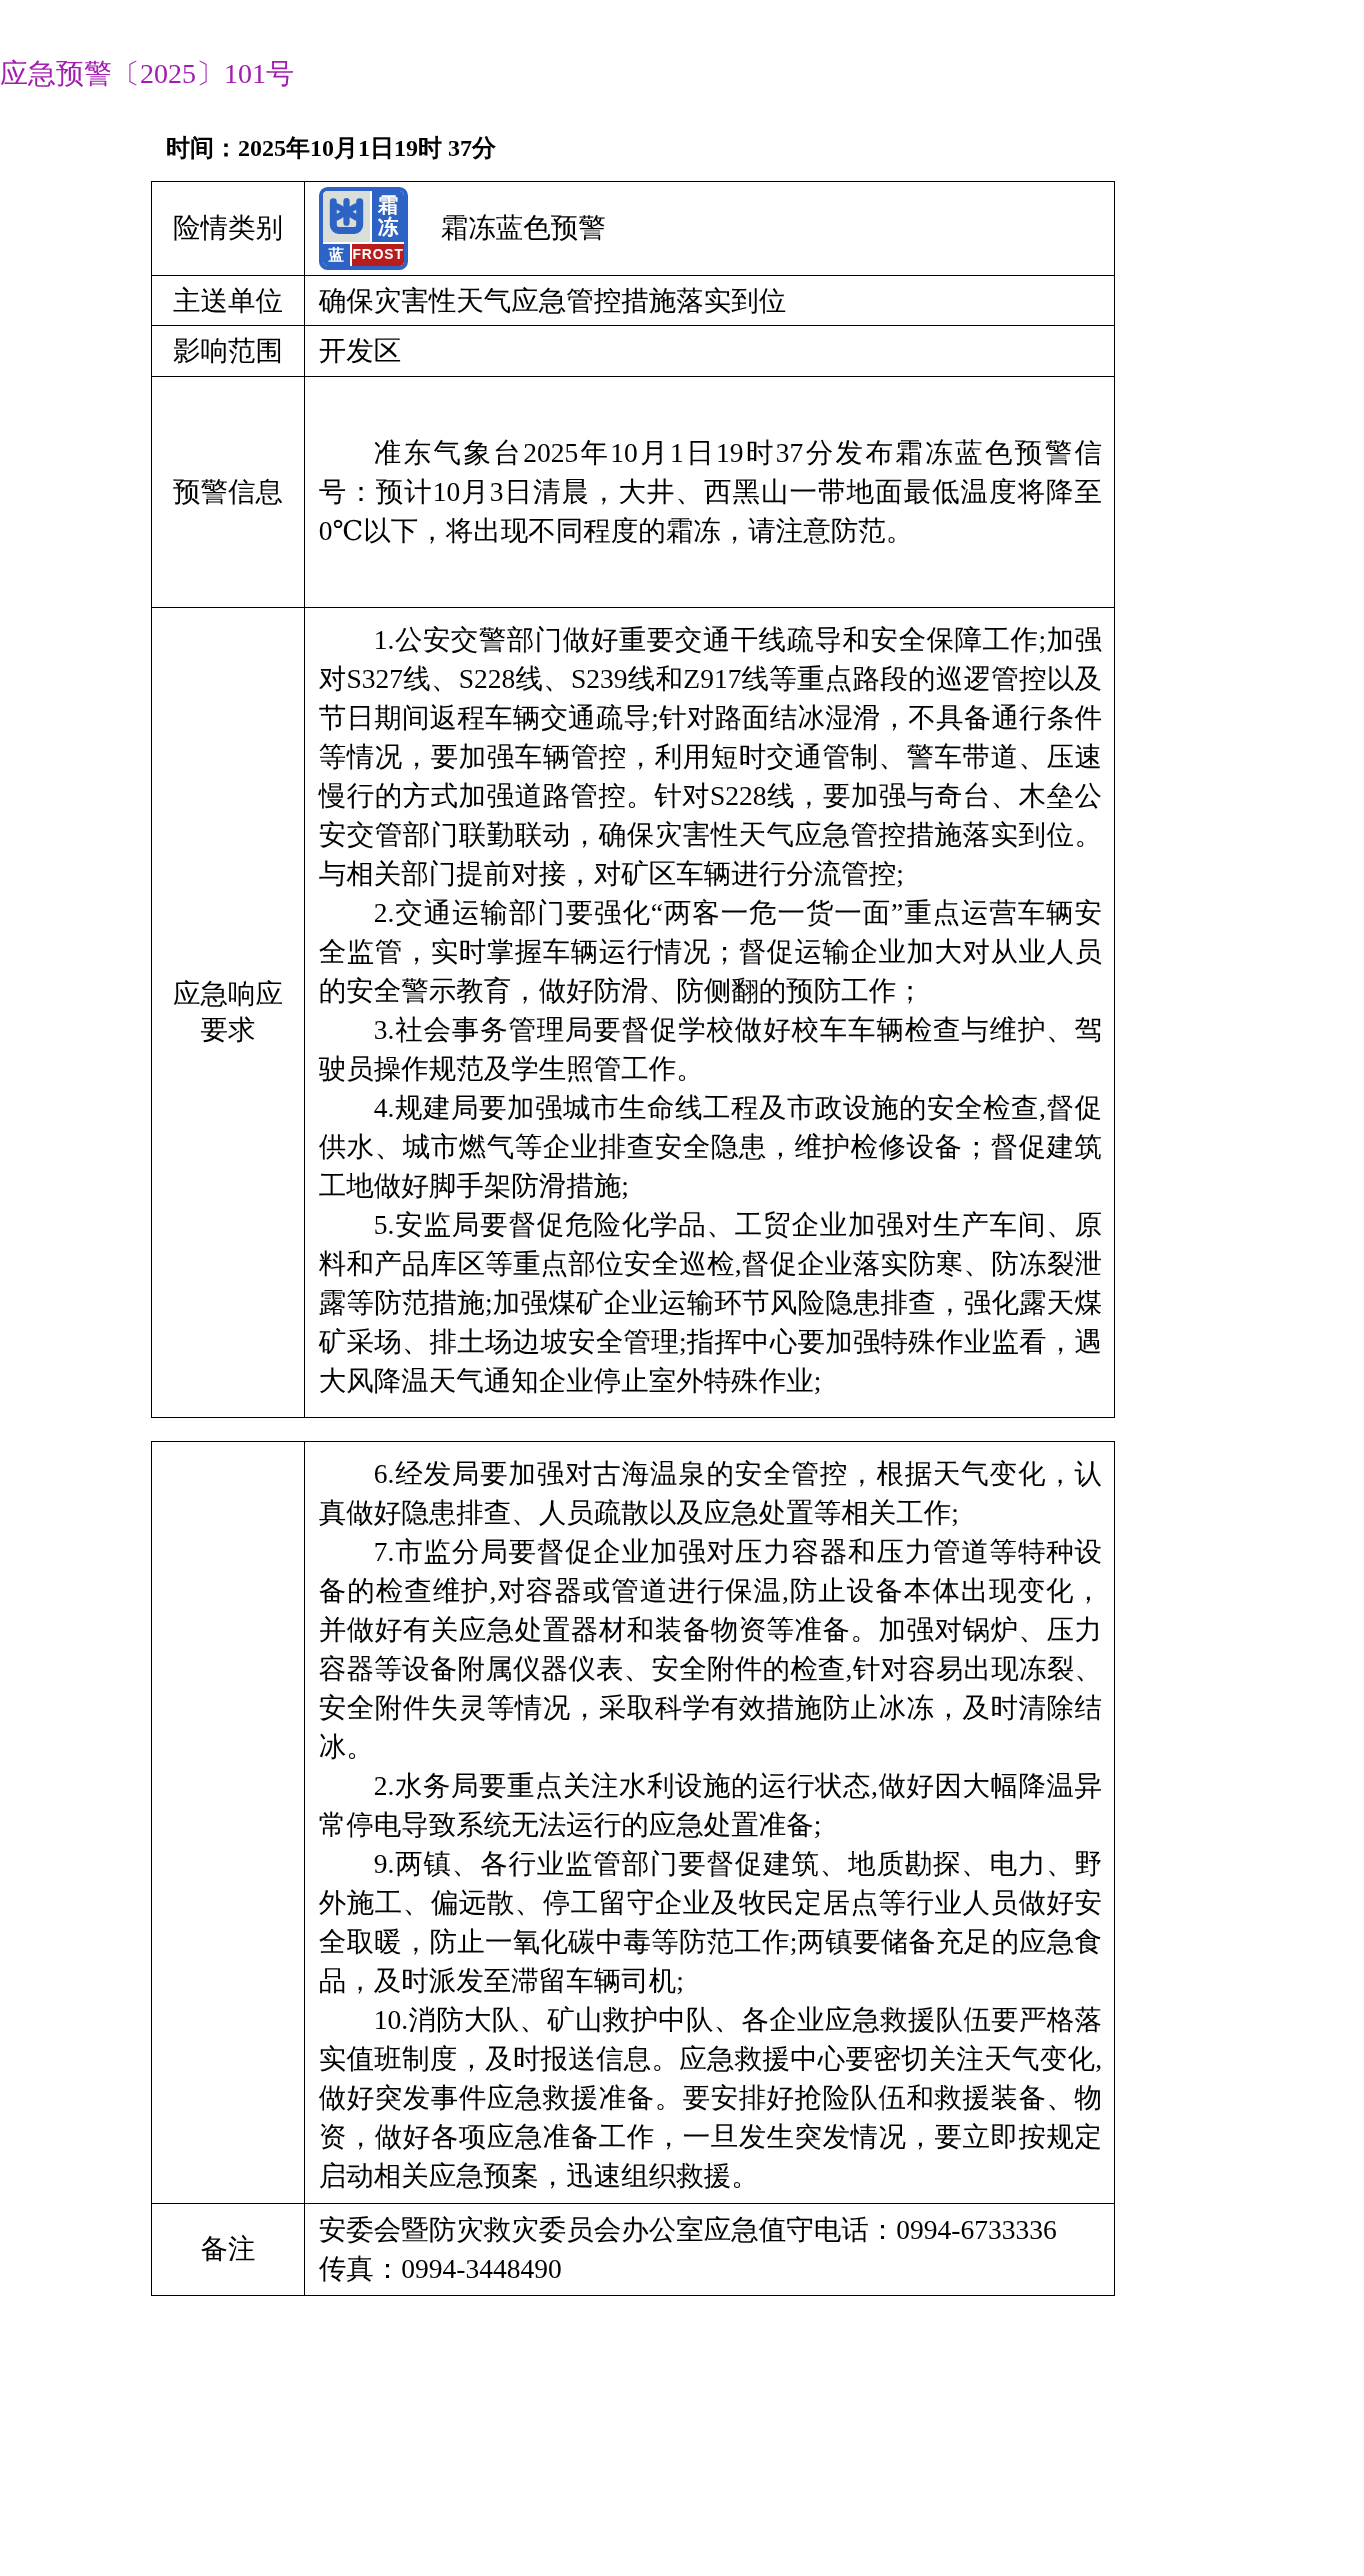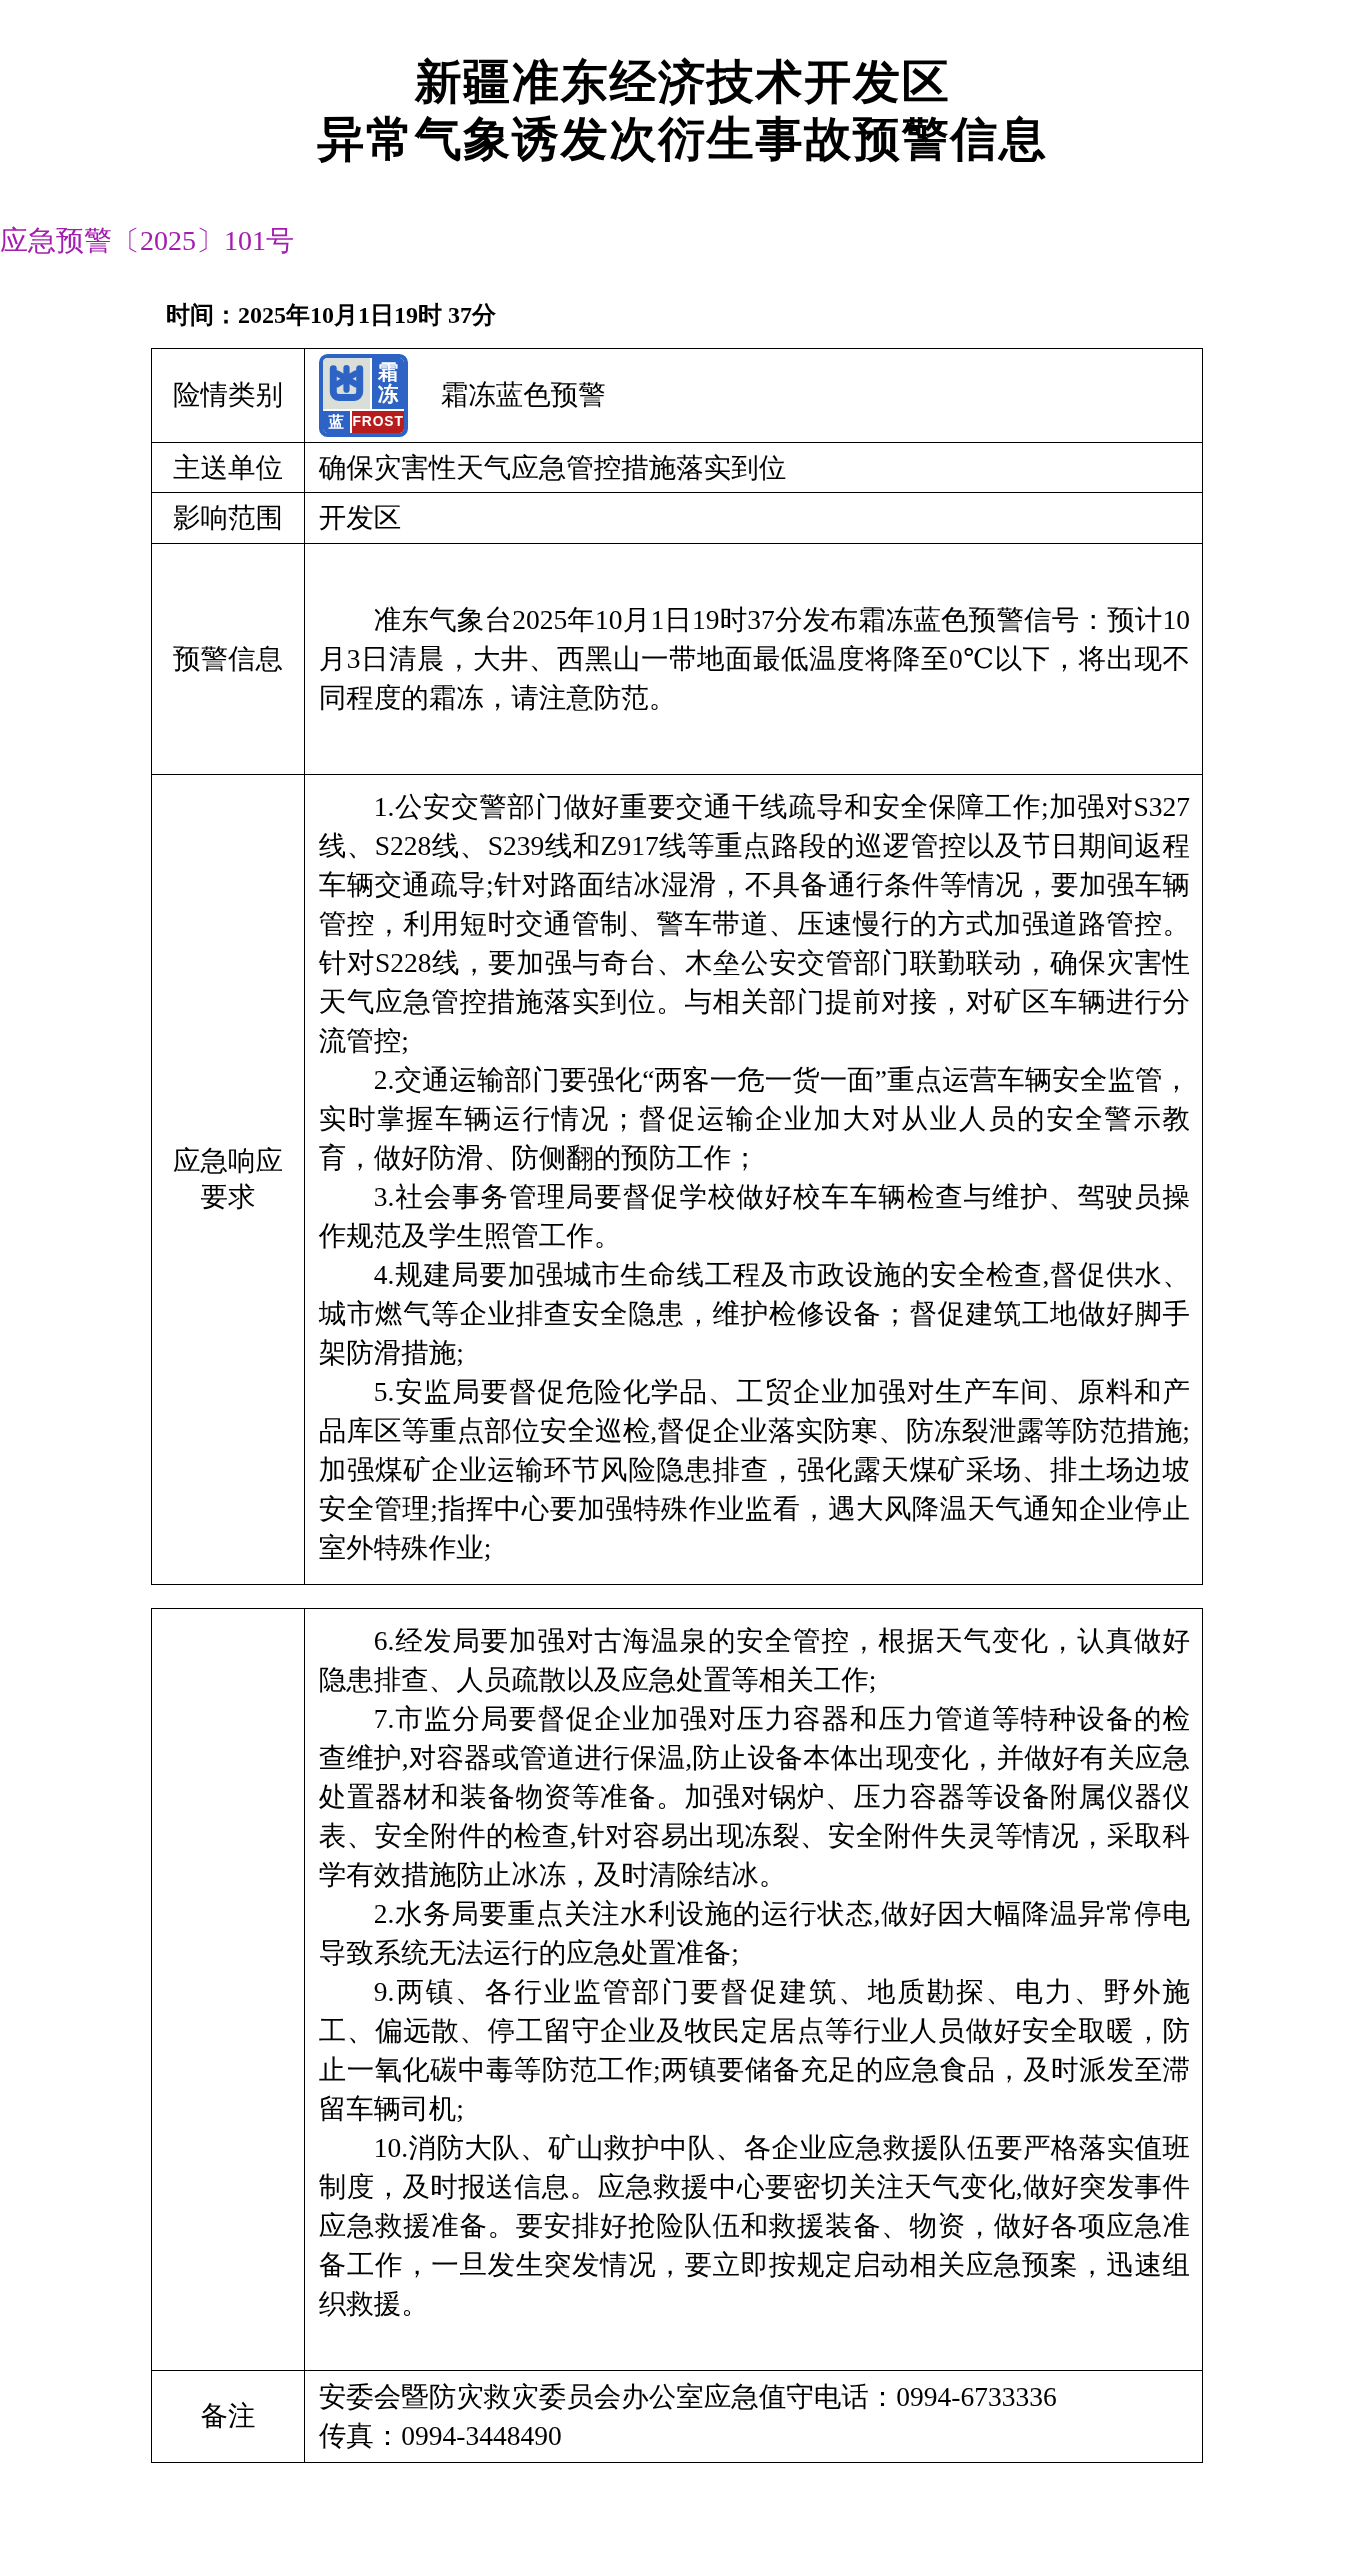--- a/index.html
+++ b/index.html
@@ -21,21 +21,21 @@
     font-size:28px;line-height:34px;color:#a21caf;
   }
   .timeline{
     margin:40px 0 0 166px;
     font-size:24px;line-height:34px;font-weight:bold;color:#000;
   }
 
   
   table.doc-table{
     border-collapse:collapse;table-layout:fixed;
-    margin:15.5px 0 0 151px;width:1052px;
+    margin:15.5px 0 0 151px;width:964px;
     font-size:27.5px;color:#000;
   }
   table.doc-table.second{margin-top:23px;}
   .doc-table td{border:1.7px solid #000;vertical-align:middle;}
   td.label-cell{
     width:152px;text-align:center;padding:0;
   }
   td.label-cell .lbl{display:inline-block;}
   td.label-cell .lbl.narrow{max-width:4.1em;text-align:center;}
   td.value-cell{
@@ -84,24 +84,20 @@
     display:flex;align-items:center;justify-content:center;
     font-family:"Liberation Sans","DejaVu Sans",sans-serif;
     font-weight:bold;font-size:13.8px;letter-spacing:0.9px;
   }
 </style>
 </head>
 <body>
 
 <div class="page">
 
-  <div class="title">
-    <div>新疆准东经济技术开发区</div>
-    <div>异常气象诱发次衍生事故预警信息</div>
-  </div>
 
   <div class="docnum">应急预警〔2025〕101号</div>
 
   <div class="timeline">时间：2025年10月1日19时 37分</div>
 
   <table class="doc-table first">
     <tbody>
         <tr class="h-cat">
       <td class="label-cell">
         <span class="lbl">险情类别</span>

